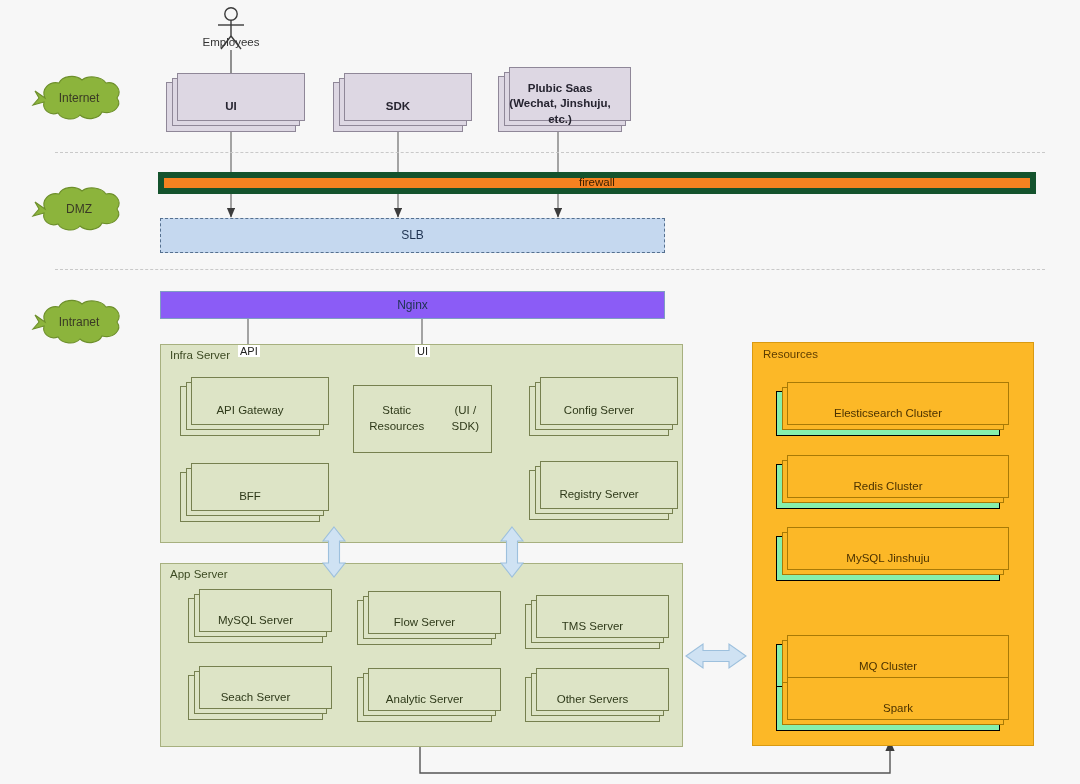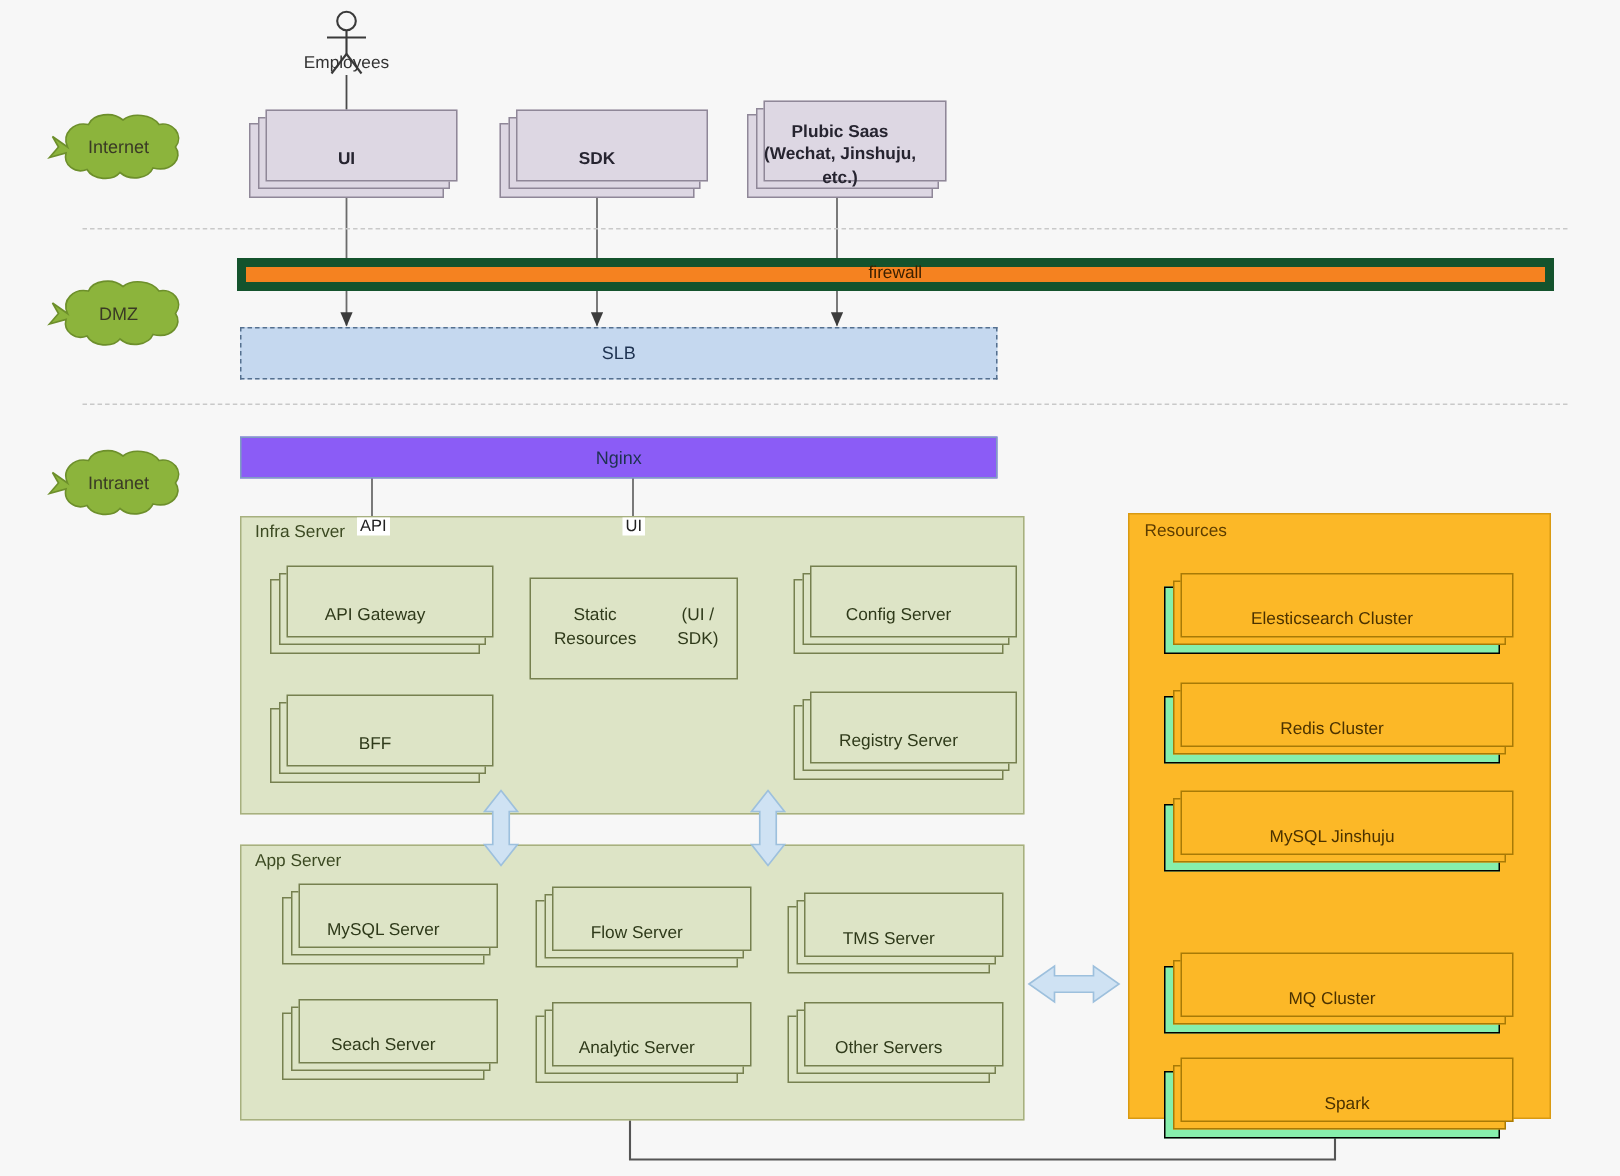--- a/index.html
+++ b/index.html
@@ -248,21 +248,21 @@
   </div>
   <div class="box obox stack z2" style="left:776px;top:464px;width:224px;height:45px;">
     <span>Redis Cluster</span>
   </div>
   <div class="box obox stack z2" style="left:776px;top:536px;width:224px;height:45px;">
     <span>MySQL Jinshuju</span>
   </div>
   <div class="box obox stack z2" style="left:776px;top:644px;width:224px;height:45px;">
     <span>MQ Cluster</span>
   </div>
-  <div class="box obox stack z2" style="left:776px;top:714px;width:224px;height:45px;padding-left:20px;">
+  <div class="box obox stack z2" style="left:776px;top:686px;width:224px;height:45px;padding-left:20px;">
     <span>Spark</span>
   </div>
 
   <svg id="wires">
 
     <g>
       <path d="M334,527 L345,541 L339.5,541 L339.5,563 L345,563 L334,577
                L323,563 L328.5,563 L328.5,541 L323,541 Z" fill="#cfe2f3" stroke="#9dc0dd" stroke-width="1.1"></path>
     </g>
 

